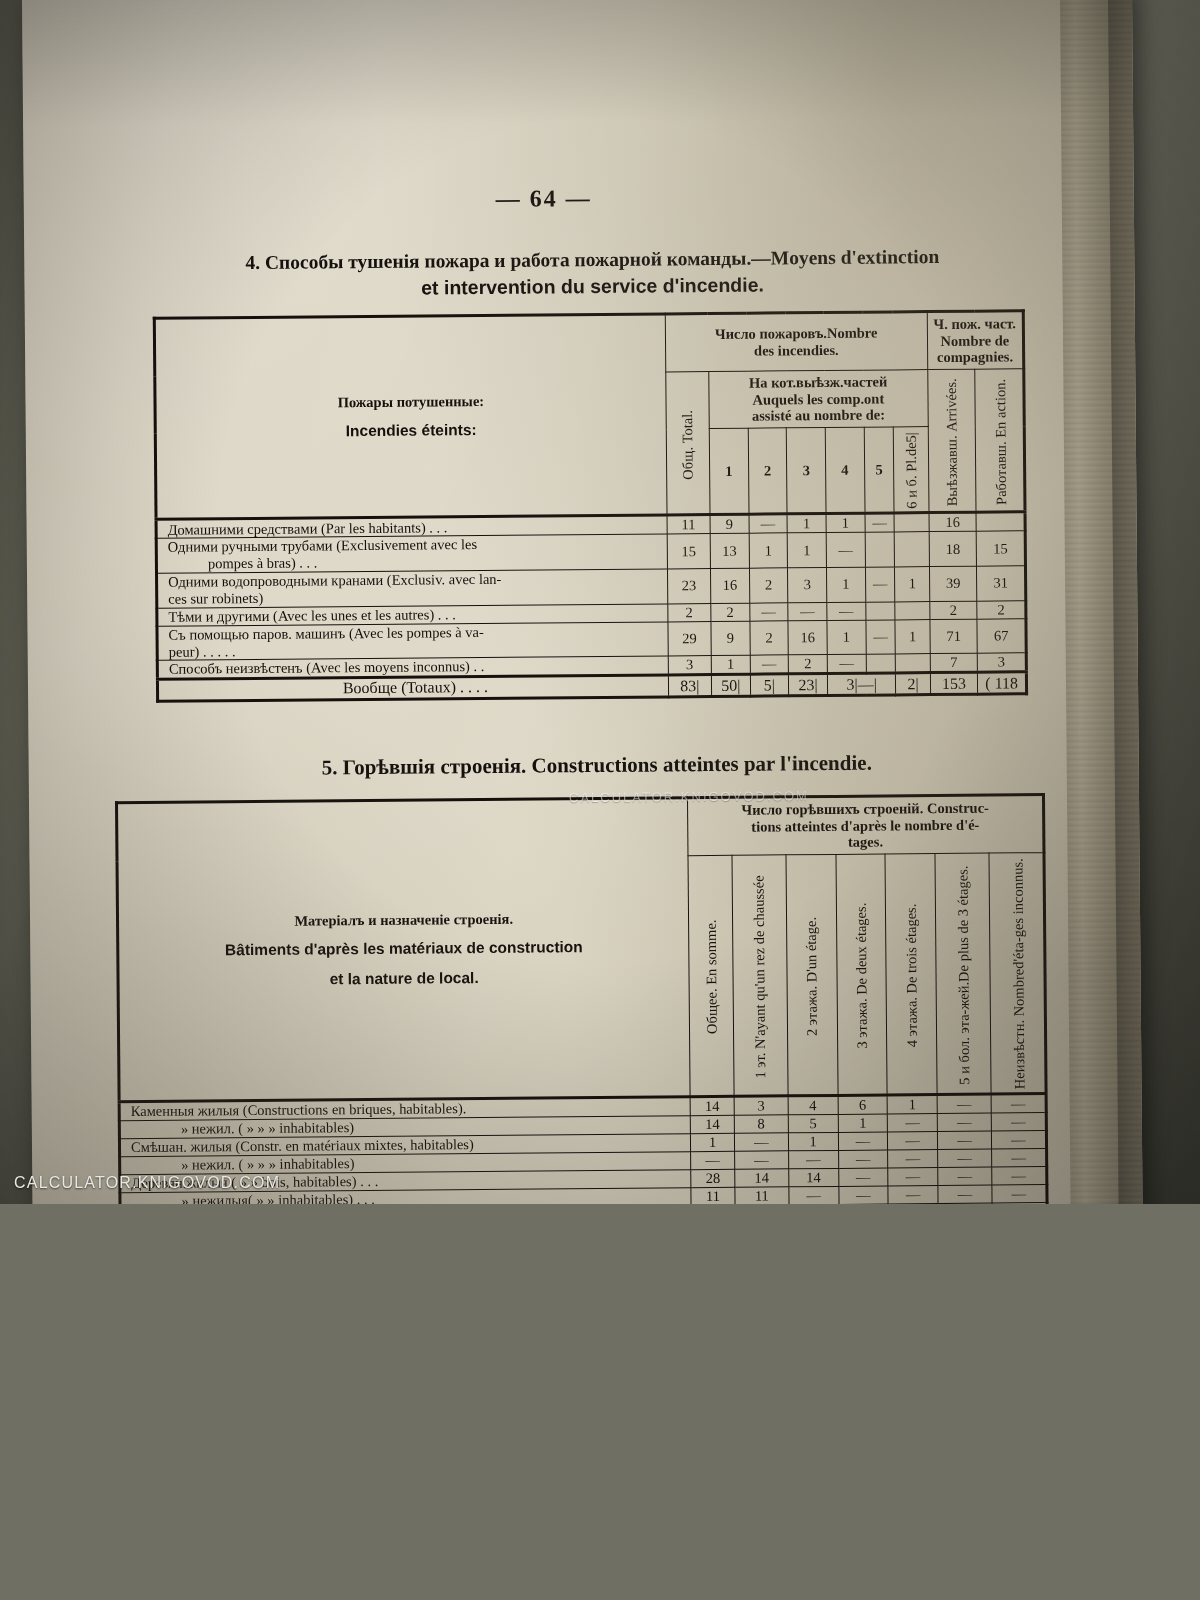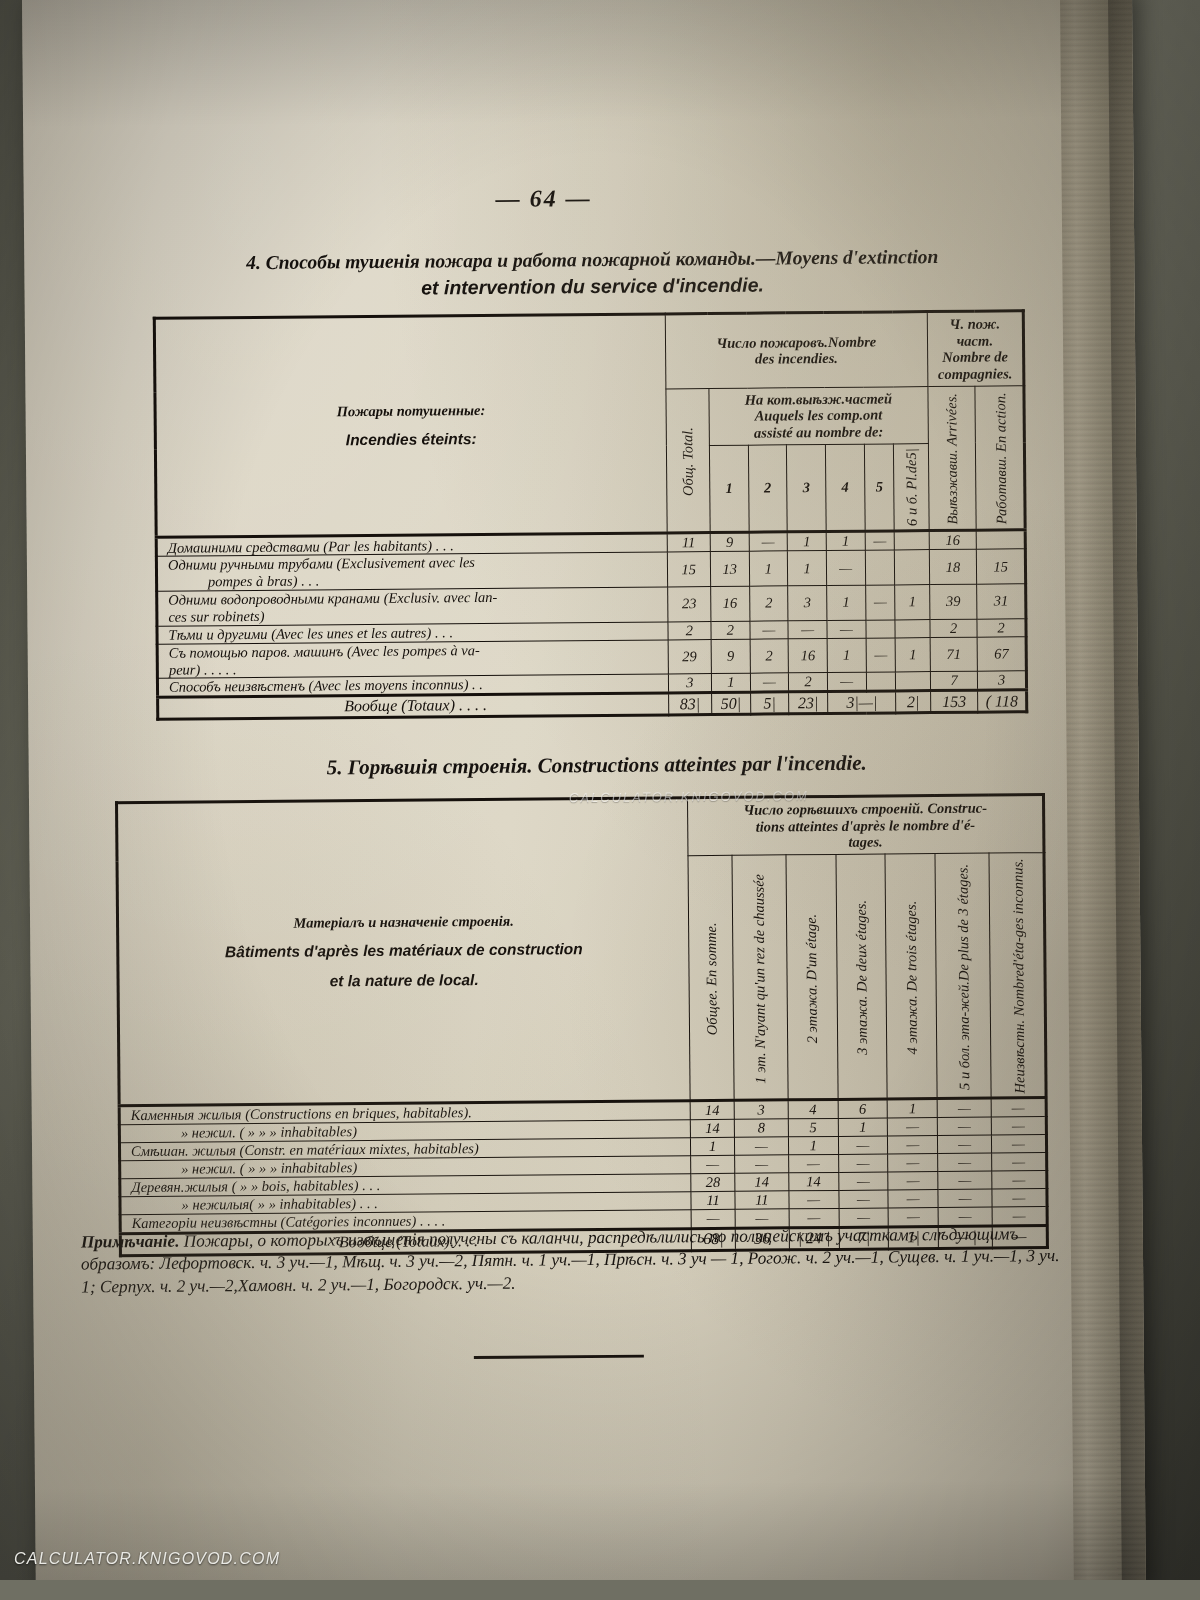--- a/index.html
+++ b/index.html
@@ -3,25 +3,24 @@
 <meta charset="utf-8">
 <style>
   html, body {
     margin: 0;
     padding: 0;
     background: #6f6f63;
   }
   #page {
     position: relative;
     width: 1200px;
-    height: 1580px;
+    height: 1204px;
     overflow: hidden;
     background: #1d4ed8;
     font-family: "Liberation Serif", serif;
-    font-style: italic;
   }
   
   .desk {
     position: absolute;
     inset: 0;
     background:
       linear-gradient(115deg, rgba(0,0,0,0.35) 0%, rgba(0,0,0,0.05) 25%, rgba(0,0,0,0.18) 60%, rgba(0,0,0,0.45) 100%),
       linear-gradient(200deg, #8c8c7c 0%, #7b7b6b 35%, #6e6e60 70%, #5d5d52 100%);
   }
   

